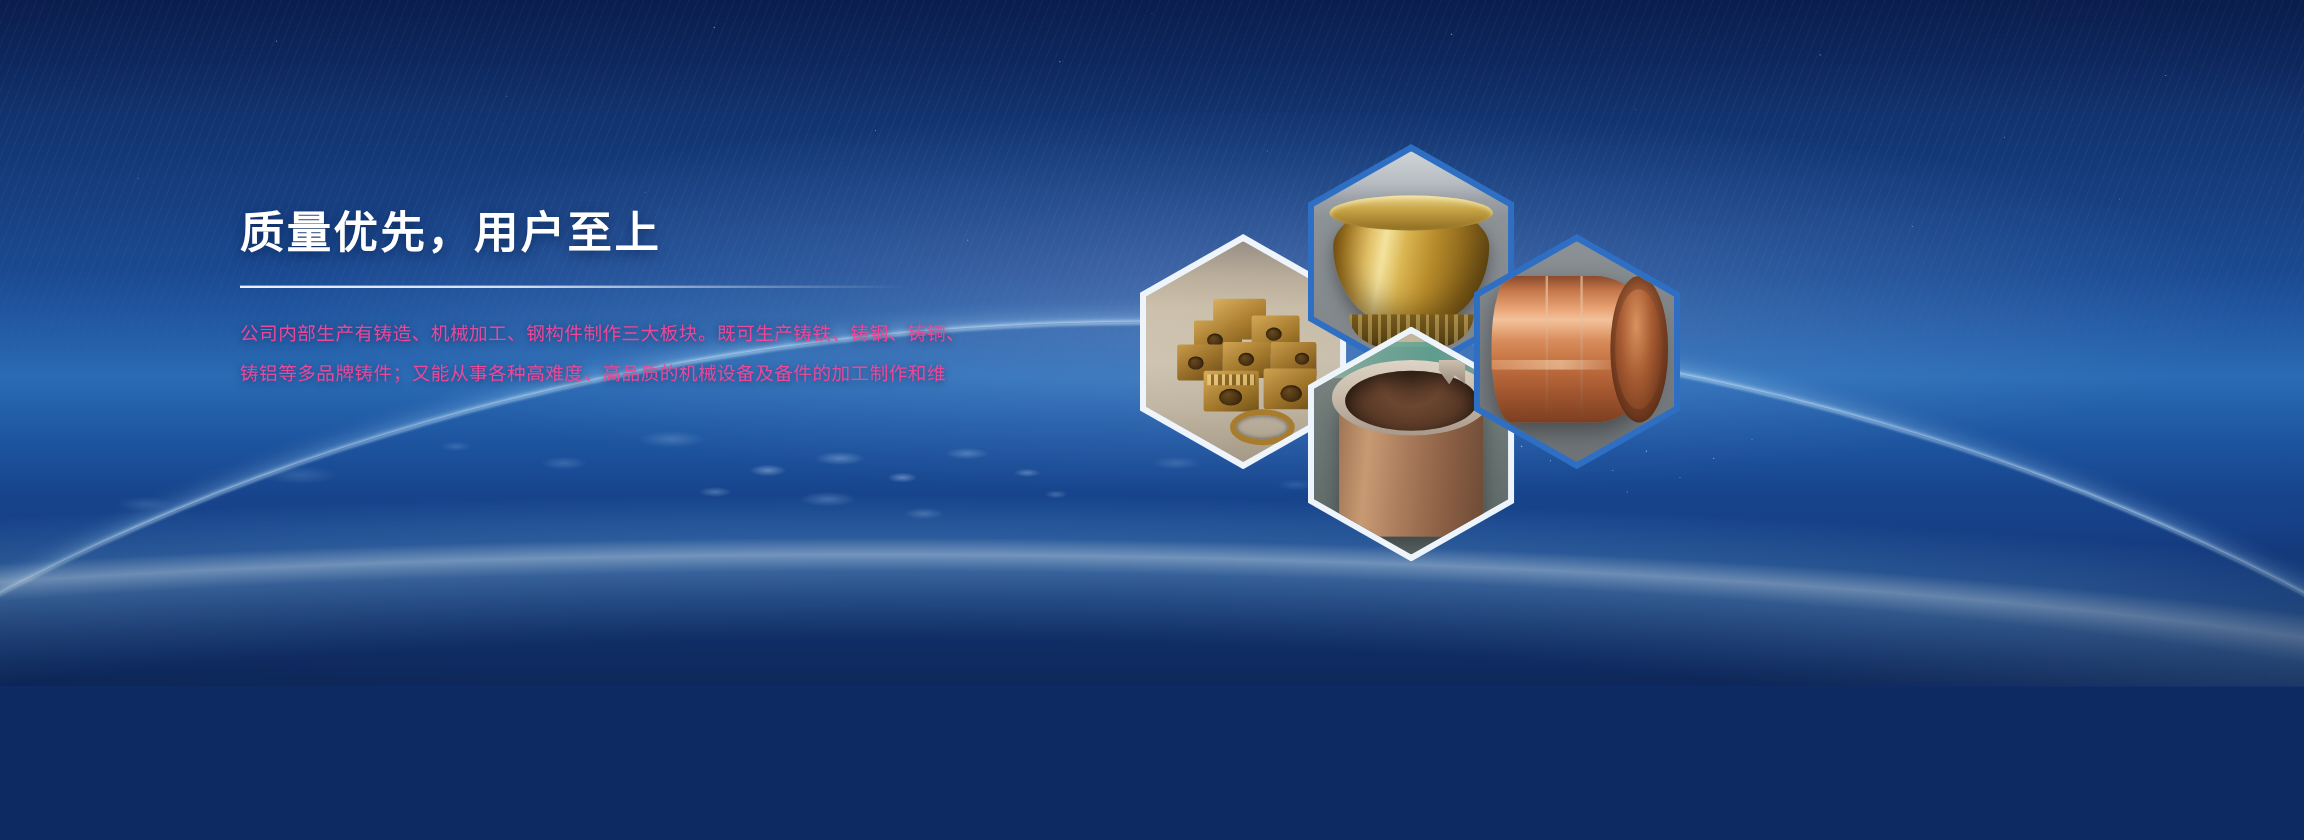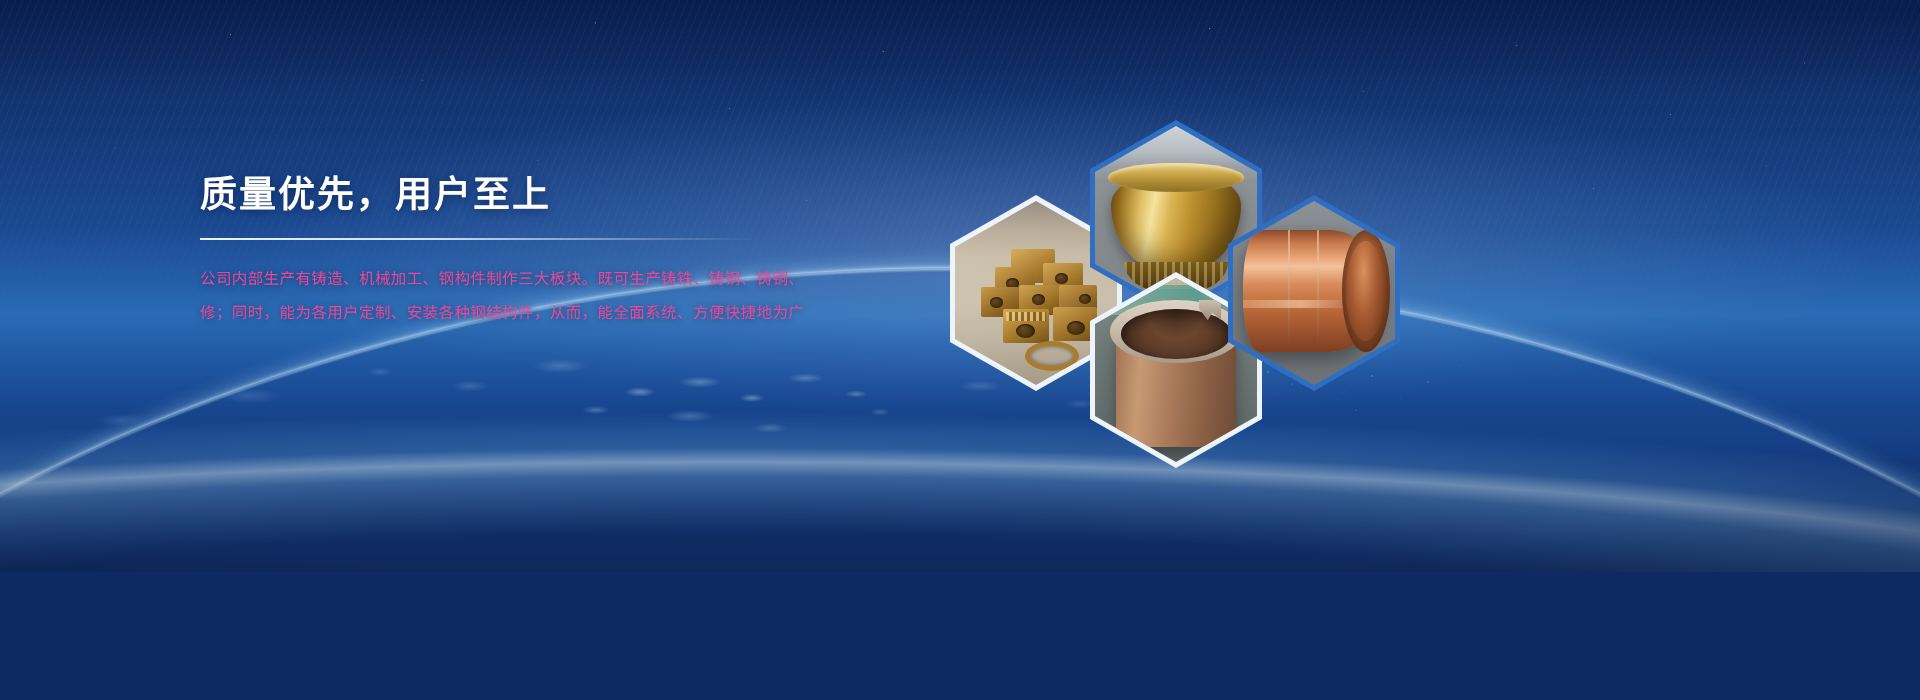--- a/index.html
+++ b/index.html
@@ -322,21 +322,21 @@
   <div class="layer citylights"></div>
   <div class="layer atmo"></div>
   <div class="layer atmo2"></div>
   <div class="layer vignette"></div>
 
   <div class="copy">
     <h1 class="headline">质量优先，用户至上</h1>
     <div class="rule"></div>
     <div class="desc">
       <p>公司内部生产有铸造、机械加工、钢构件制作三大板块。既可生产铸铁、铸钢、铸铜、</p>
-      <p>修；同时，能为各用户定制、安装各种钢结构件，从而，能全面系统、方便快捷地为广</p>
+      <p>铸铝等多品牌铸件；又能从事各种高难度、高品质的机械设备及备件的加工制作和维</p>
     </div>
   </div>
 
   <div class="hexwrap">
 
     <div class="hex hex-outer" style="left:10px;top:85px;width:172px;height:196px;">
       <div class="hex-img img-blocks" style="left:5px;top:6px;width:162px;height:184px;">
         <div class="blk" style="left:56px;top:48px;width:44px;height:34px;background:linear-gradient(150deg,#d9ae5e,#a87c2c 60%,#7c5a1d);"></div>
         <div class="blk" style="left:40px;top:66px;width:40px;height:32px;background:linear-gradient(150deg,#cfa251,#9c7228 60%,#6f4f19);">
             <div class="hole" style="left:11px;top:11px;width:13px;height:11px;"></div>

